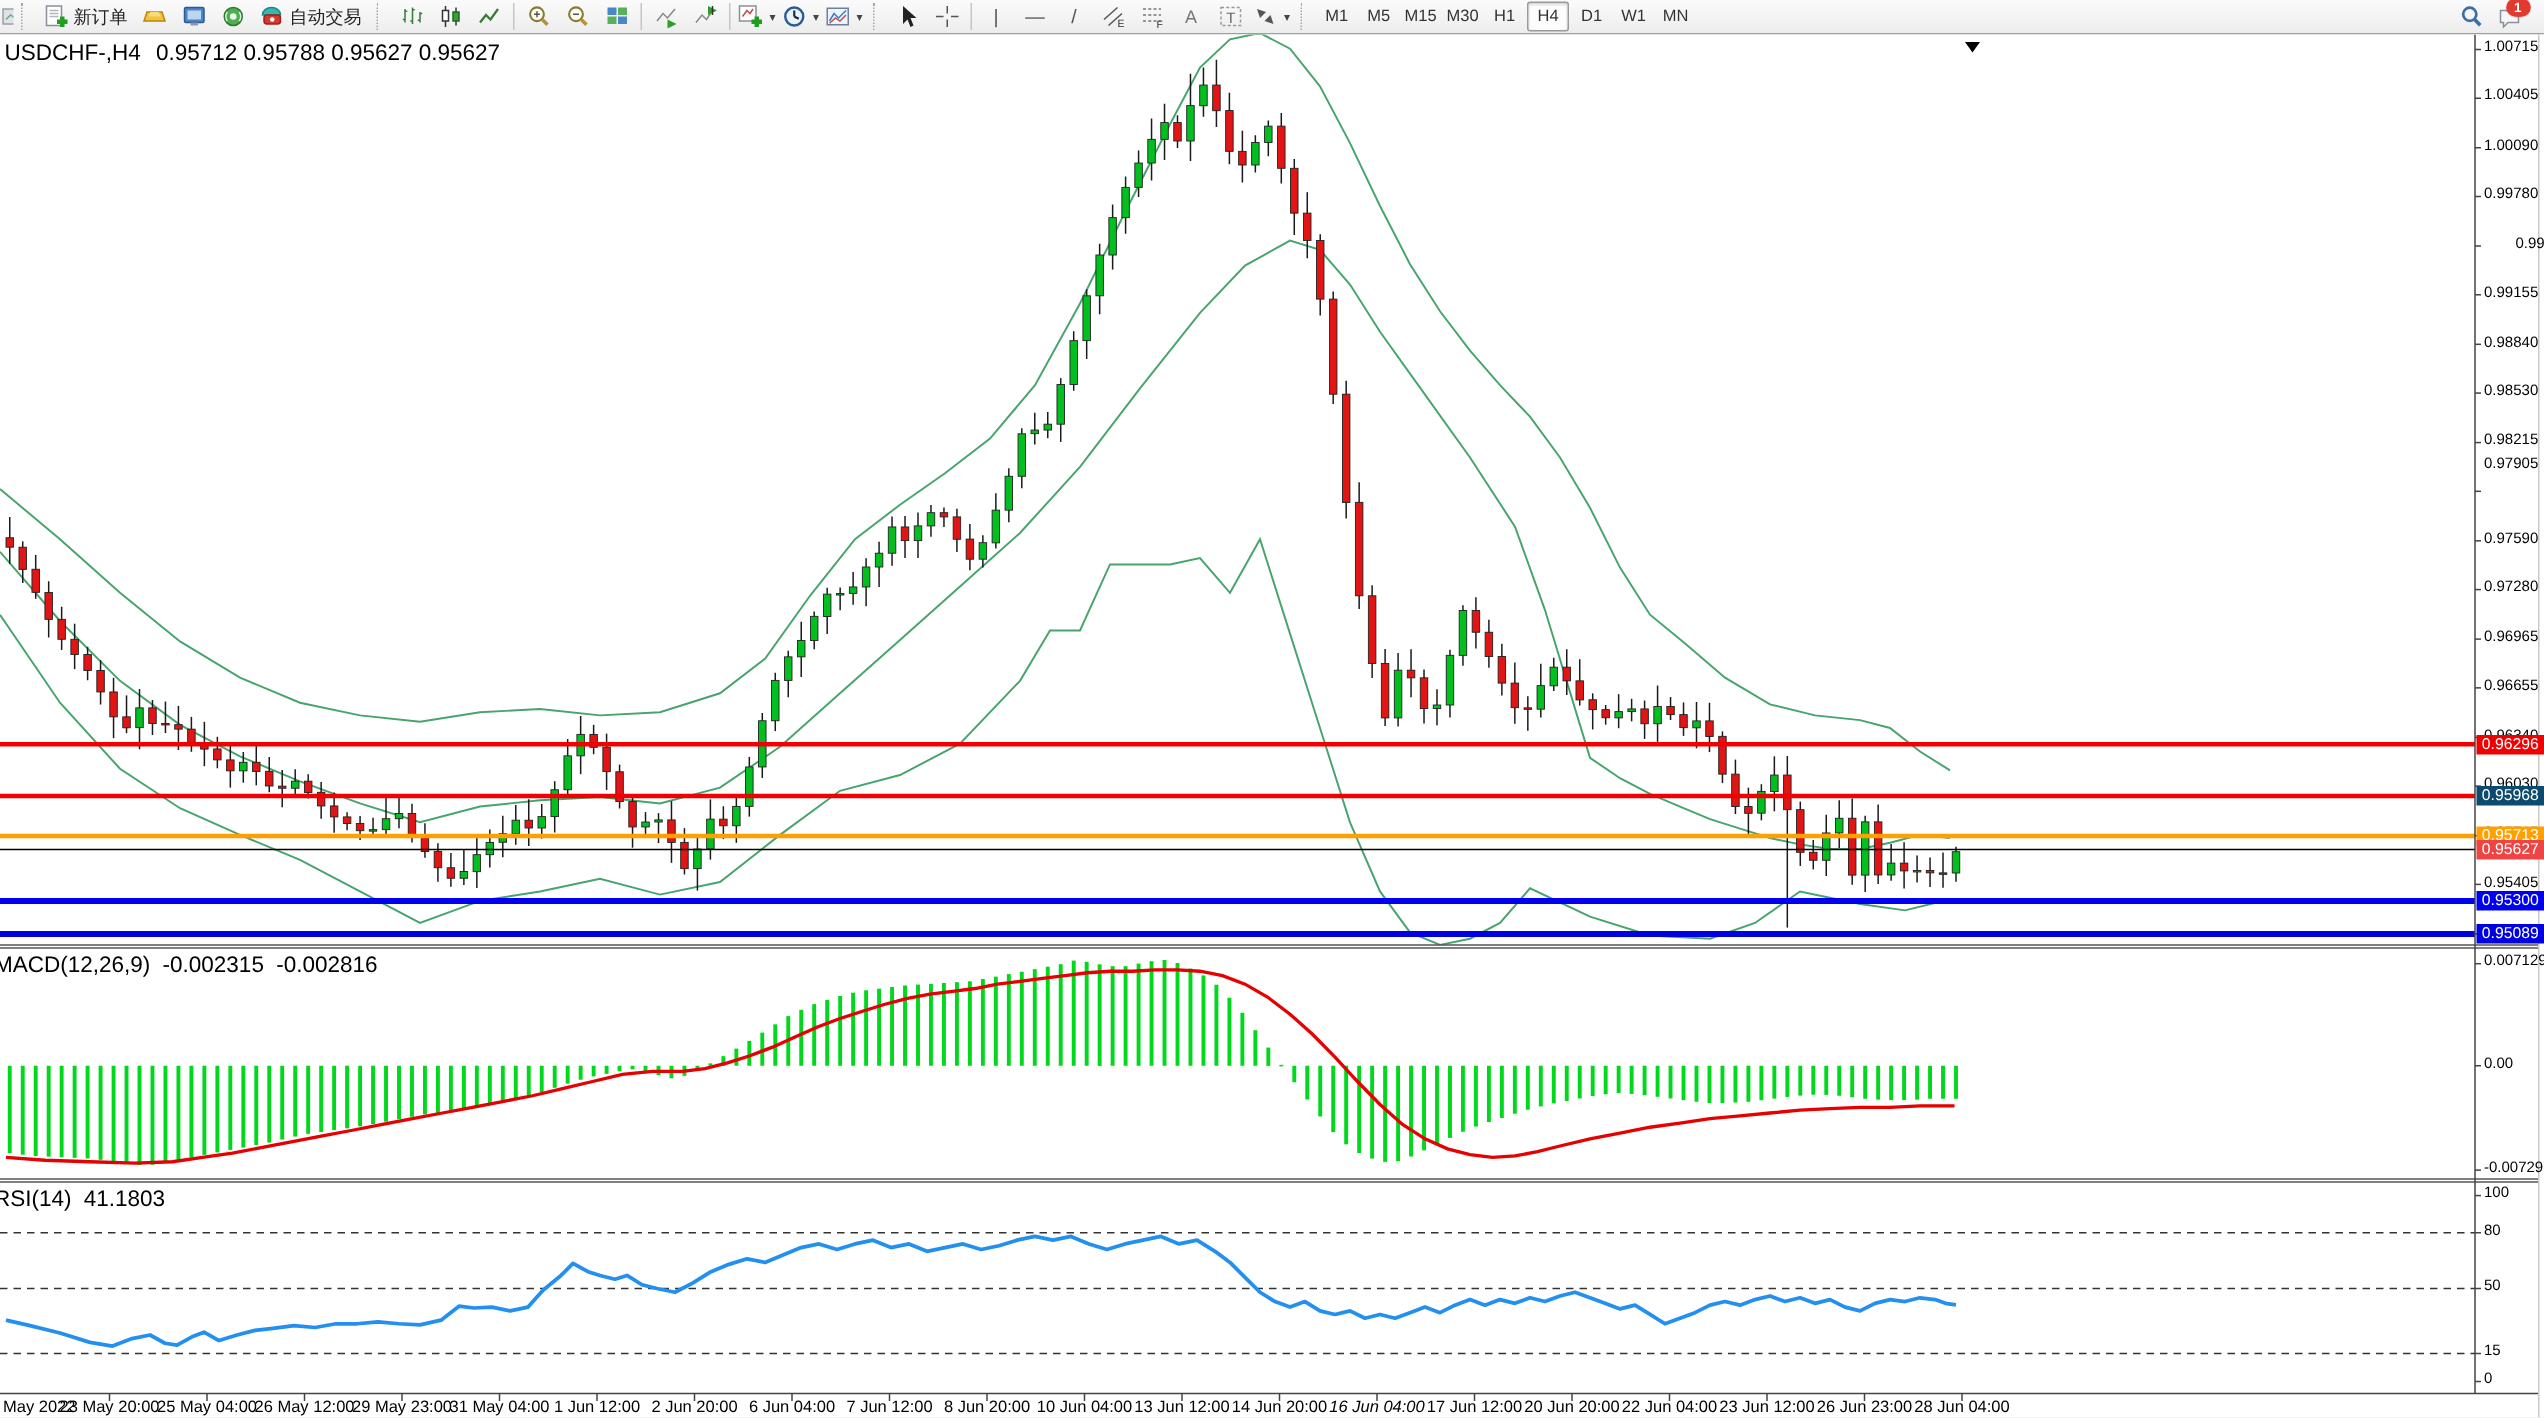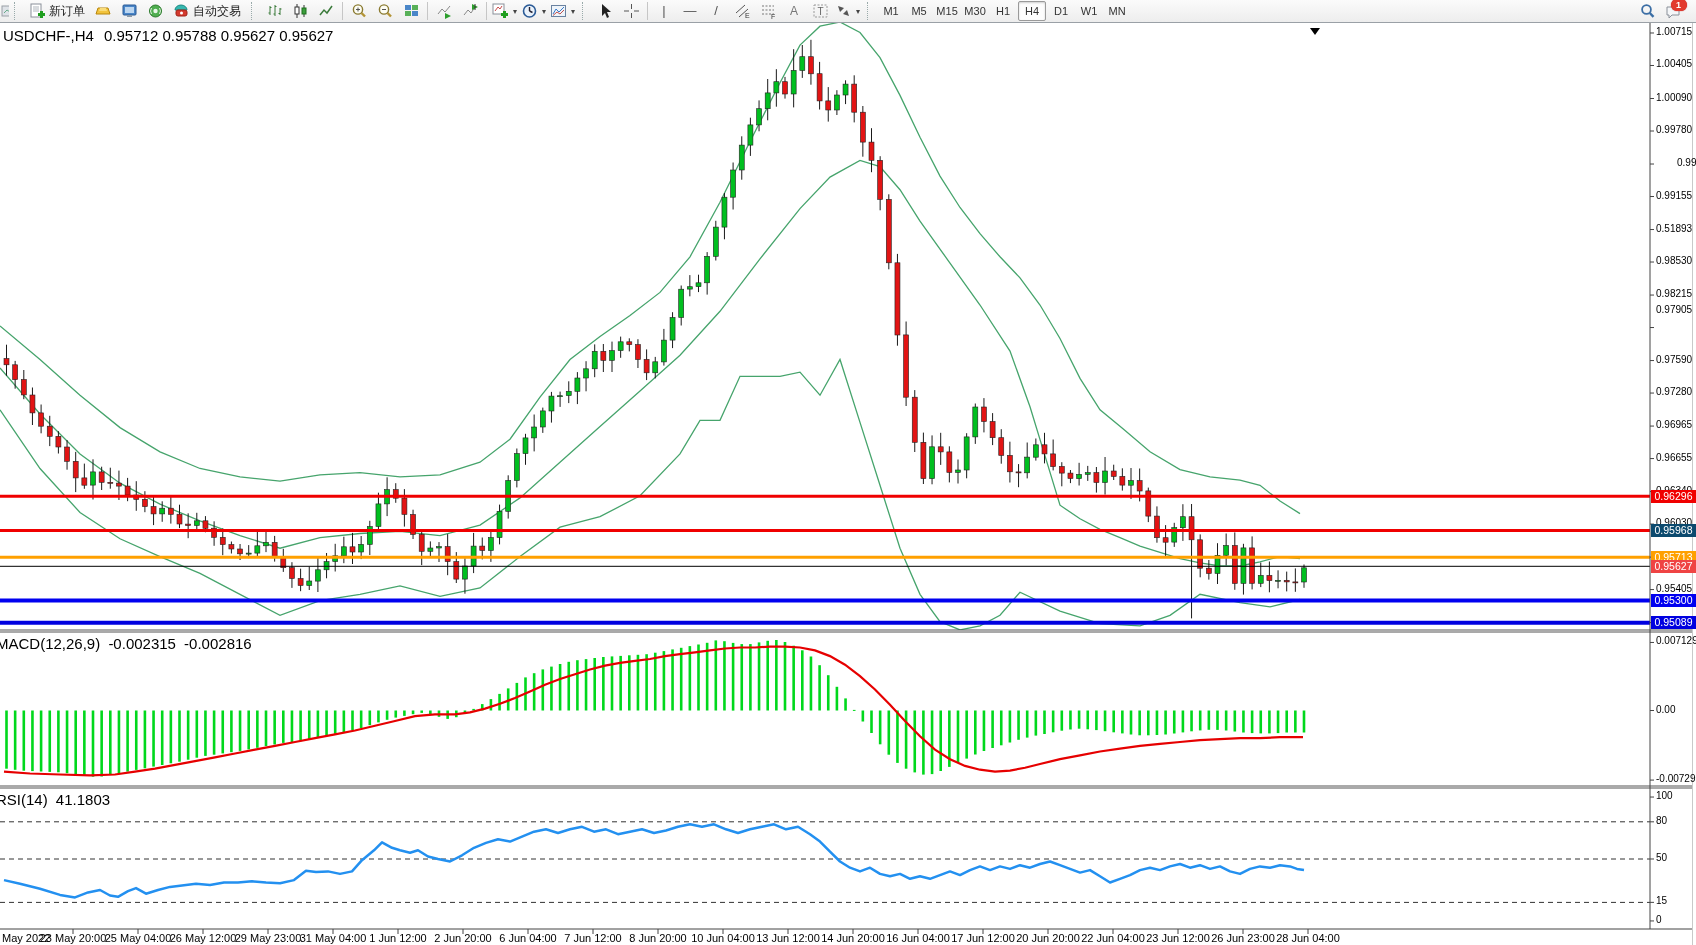--- a/index.html
+++ b/index.html
@@ -883,21 +883,21 @@
       <span style="margin-left:4px;">41.1803</span>
     </div>
 
     <div id="axis-labels">
         <div class="axis-label" style="top: 2.99979px;">1.00715</div>
         <div class="axis-label" style="top: 35.4939px;">1.00405</div>
         <div class="axis-label" style="top: 68.5121px;">1.00090</div>
         <div class="axis-label" style="top: 101.006px;">0.99780</div>
         <div class="axis-label" style="top: 134.024px; padding-left: 21px;">0.99465</div>
         <div class="axis-label" style="top: 166.518px;">0.99155</div>
-        <div class="axis-label" style="top: 199.537px;">0.51893</div>
+        <div class="axis-label" style="top: 199.537px;">0.98840</div>
         <div class="axis-label" style="top: 232.031px;">0.98530</div>
         <div class="axis-label" style="top: 265.049px;">0.98215</div>
         <div class="axis-label" style="top: 281px;">0.97905</div>
         <div class="axis-label" style="top: 330.561px;">0.97590</div>
         <div class="axis-label" style="top: 363.055px;">0.97280</div>
         <div class="axis-label" style="top: 396.073px;">0.96965</div>
         <div class="axis-label" style="top: 428.567px;">0.96655</div>
         <div class="axis-label" style="top: 461.586px;">0.96340</div>
         <div class="axis-label" style="top: 494.08px;">0.96030</div>
         <div class="axis-label" style="top: 527.098px;">0.95715</div>
@@ -926,21 +926,21 @@
         <div class="tlabel" style="left: 268px;">29 May 23:00</div>
         <div class="tlabel" style="left: 333px;">31 May 04:00</div>
         <div class="tlabel" style="left: 398px;">1 Jun 12:00</div>
         <div class="tlabel" style="left: 463px;">2 Jun 20:00</div>
         <div class="tlabel" style="left: 528px;">6 Jun 04:00</div>
         <div class="tlabel" style="left: 593px;">7 Jun 12:00</div>
         <div class="tlabel" style="left: 658px;">8 Jun 20:00</div>
         <div class="tlabel" style="left: 723px;">10 Jun 04:00</div>
         <div class="tlabel" style="left: 788px;">13 Jun 12:00</div>
         <div class="tlabel" style="left: 853px;">14 Jun 20:00</div>
-        <div class="tlabel" style="left: 918px;">16 Jun 04:00</div>
+        <div class="tlabel" style="left: 918px; font-style: italic;">16 Jun 04:00</div>
         <div class="tlabel" style="left: 983px;">17 Jun 12:00</div>
         <div class="tlabel" style="left: 1048px;">20 Jun 20:00</div>
         <div class="tlabel" style="left: 1113px;">22 Jun 04:00</div>
         <div class="tlabel" style="left: 1178px;">23 Jun 12:00</div>
         <div class="tlabel" style="left: 1243px;">26 Jun 23:00</div>
         <div class="tlabel" style="left: 1308px;">28 Jun 04:00</div>
       </div>
     <div class="right-edge"></div>
   </div>
 </div>

